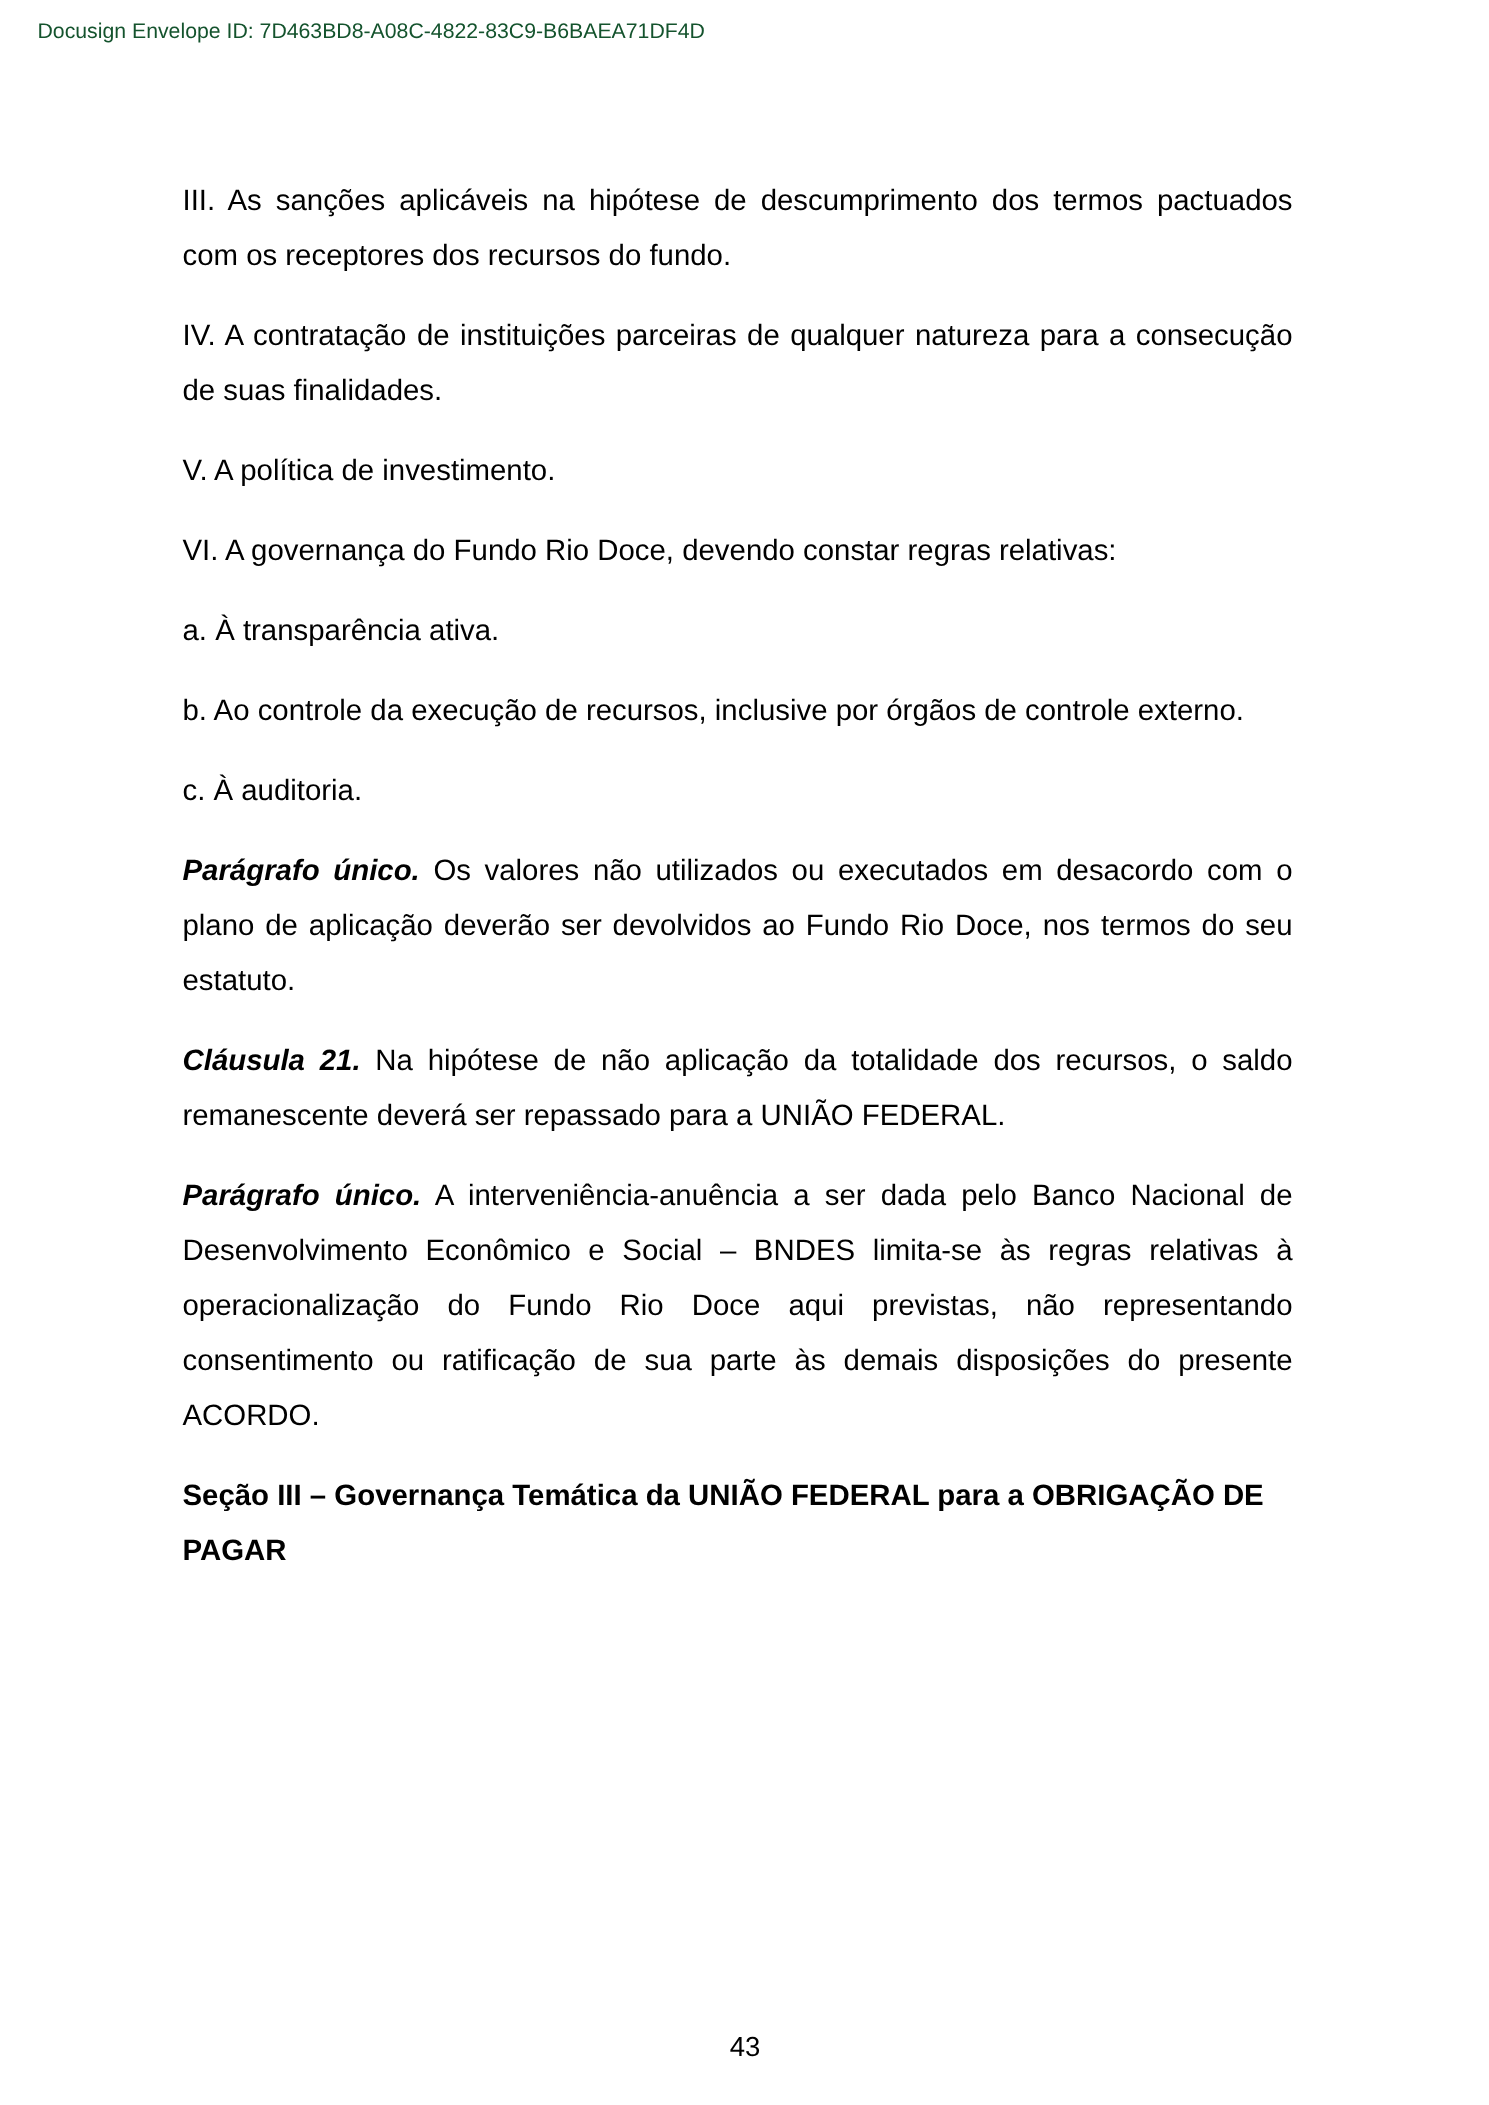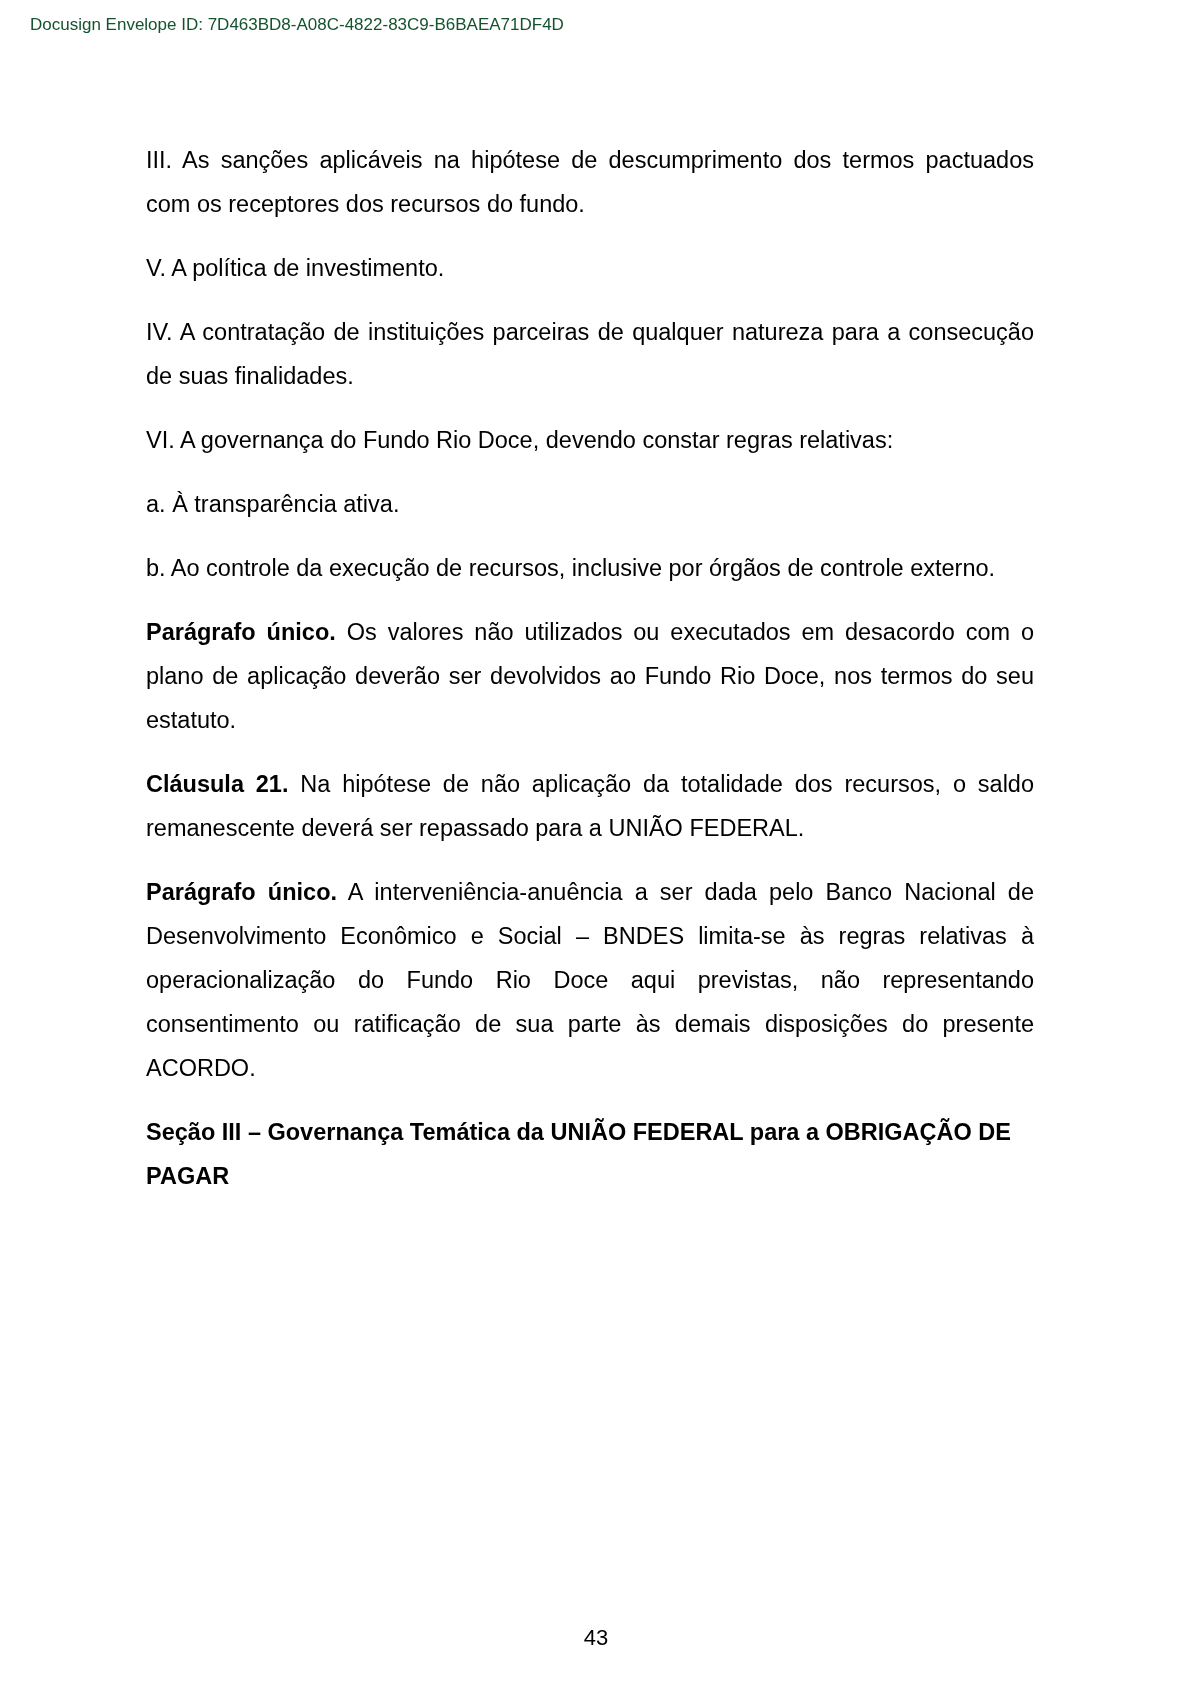--- a/index.html
+++ b/index.html
@@ -36,20 +36,21 @@
     font-size: 23.5px;
     line-height: 44px;
     text-align: justify;
   }
   .doc-content p.heading {
     text-align: left;
     font-weight: bold;
   }
   .doc-content p b {
     font-weight: bold;
+    font-style: italic;
   }
   .page-number {
     position: absolute;
     left: 146px;
     top: 1624px;
     width: 900px;
     text-align: center;
     font-size: 22px;
     line-height: 28px;
   }
@@ -58,30 +59,31 @@
 <body>
 
 <div class="page">
 
   <div class="envelope-header">Docusign Envelope ID: 7D463BD8-A08C-4822-83C9-B6BAEA71DF4D</div>
 
   <div class="doc-content">
 
     <p>III. As sanções aplicáveis na hipótese de descumprimento dos termos pactuados com os receptores dos recursos do fundo.</p>
 
+    <p>IV. A contratação de instituições parceiras de qualquer natureza para a consecução de suas finalidades.</p>
+
     <p>V. A política de investimento.</p>
-
-    <p>IV. A contratação de instituições parceiras de qualquer natureza para a consecução de suas finalidades.</p>
 
     <p>VI. A governança do Fundo Rio Doce, devendo constar regras relativas:</p>
 
     <p>a. À transparência ativa.</p>
 
     <p>b. Ao controle da execução de recursos, inclusive por órgãos de controle externo.</p>
 
+    <p>c. À auditoria.</p>
 
 
     <p><b>Parágrafo único.</b> <span>Os valores não utilizados ou executados em desacordo com o plano de aplicação deverão ser devolvidos ao Fundo Rio Doce, nos termos do seu estatuto.</span></p>
 
     <p><b>Cláusula 21.</b> <span>Na hipótese de não aplicação da totalidade dos recursos, o saldo remanescente deverá ser repassado para a UNIÃO FEDERAL.</span></p>
 
 
     <p><b>Parágrafo único.</b> <span>A interveniência-anuência a ser dada pelo Banco Nacional de Desenvolvimento Econômico e Social – BNDES limita-se às regras relativas à operacionalização do Fundo Rio Doce aqui previstas, não representando consentimento ou ratificação de sua parte às demais disposições do presente ACORDO.</span></p>
 
     <p class="heading">Seção III – Governança Temática da UNIÃO FEDERAL para a OBRIGAÇÃO DE PAGAR</p>

